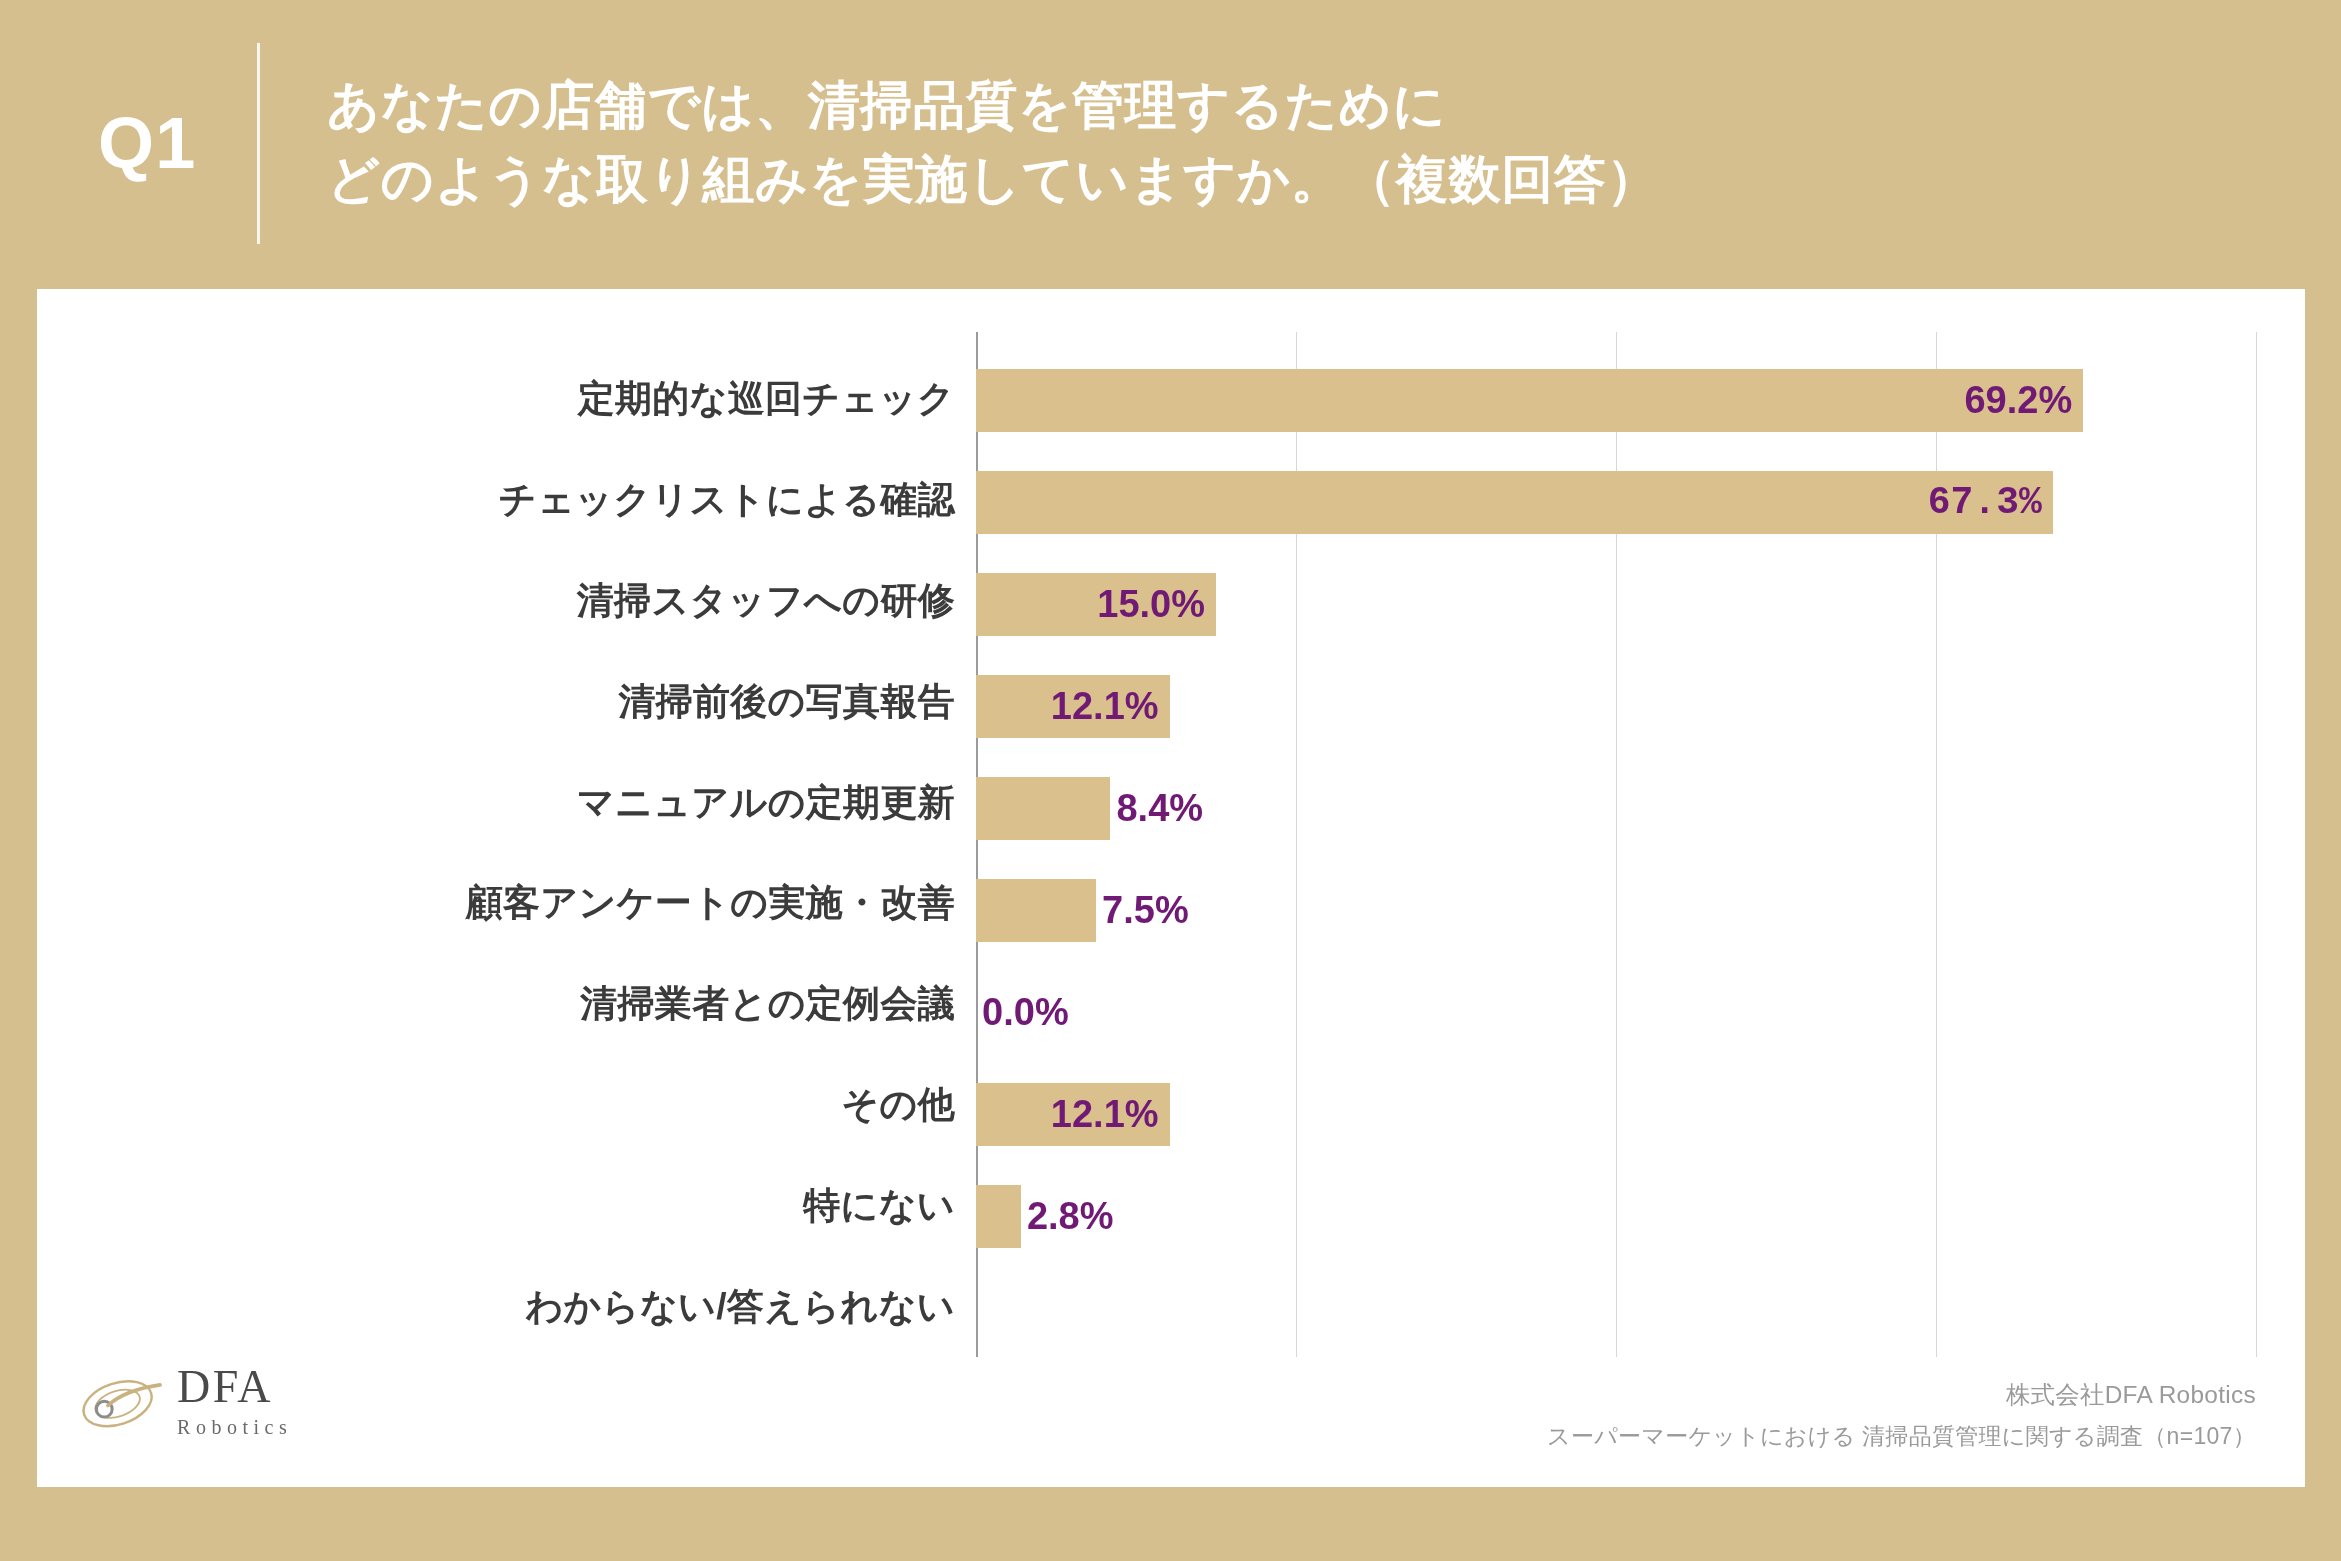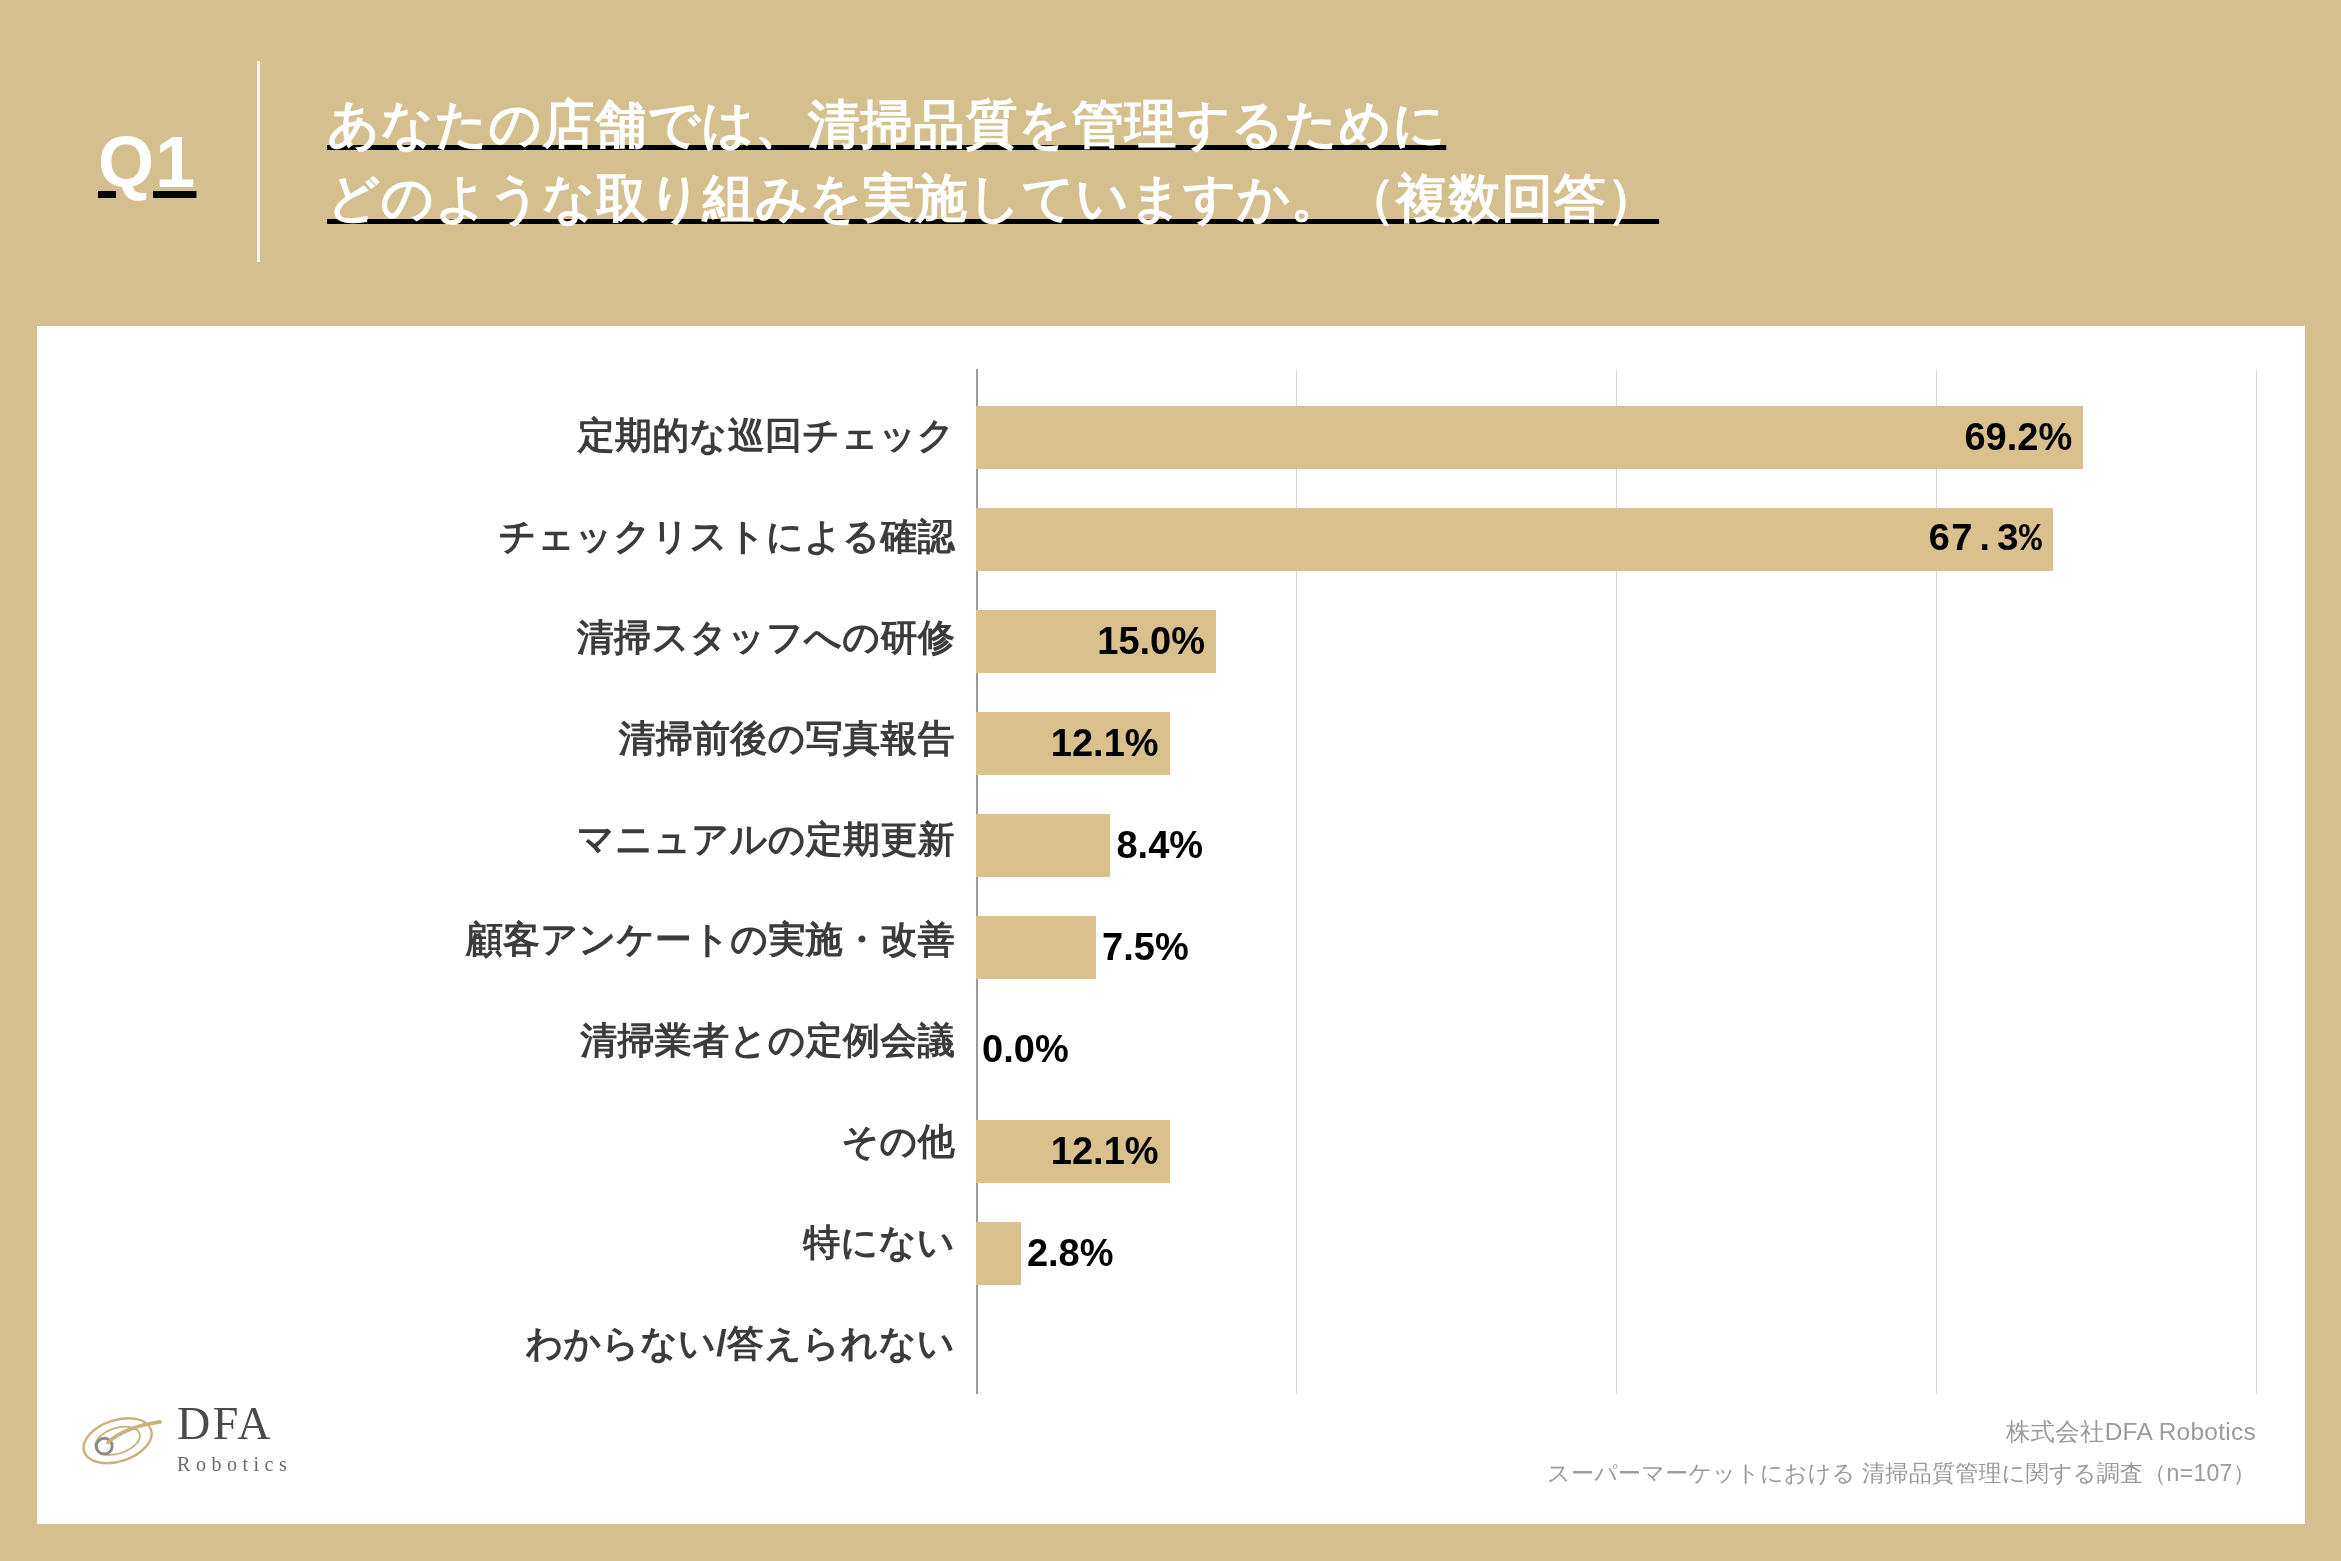--- a/index.html
+++ b/index.html
@@ -11,24 +11,23 @@
     height: 1561px;
     background: #d6bf8e;
     font-family: "Liberation Sans", sans-serif;
     overflow: hidden;
   }
 
   
   .header {
     display: flex;
     align-items: center;
-    height: 326px;
+    height: 289px;
     padding: 0 0 3px 98px;
     box-sizing: border-box;
-    text-decoration: underline;
   }
   .q-number {
     color: #ffffff;
     font-size: 72px;
     font-weight: 700;
     letter-spacing: 1.2px;
     width: 159px;
     flex: 0 0 159px;
     text-align: left;
     line-height: 1;
@@ -131,21 +130,21 @@
     background: #d9c08c;
     position: relative;
     display: flex;
     align-items: center;
     justify-content: flex-end;
     box-sizing: border-box;
   }
   .bar-value {
     font-size: 38px;
     font-weight: 700;
-    color: #000000;
+    color: #701a75;
     white-space: nowrap;
     padding-right: 11px;
   }
   .bar-value.outside {
     position: absolute;
     left: 100%;
     padding-right: 0;
     padding-left: 6.1px;
   }
 

